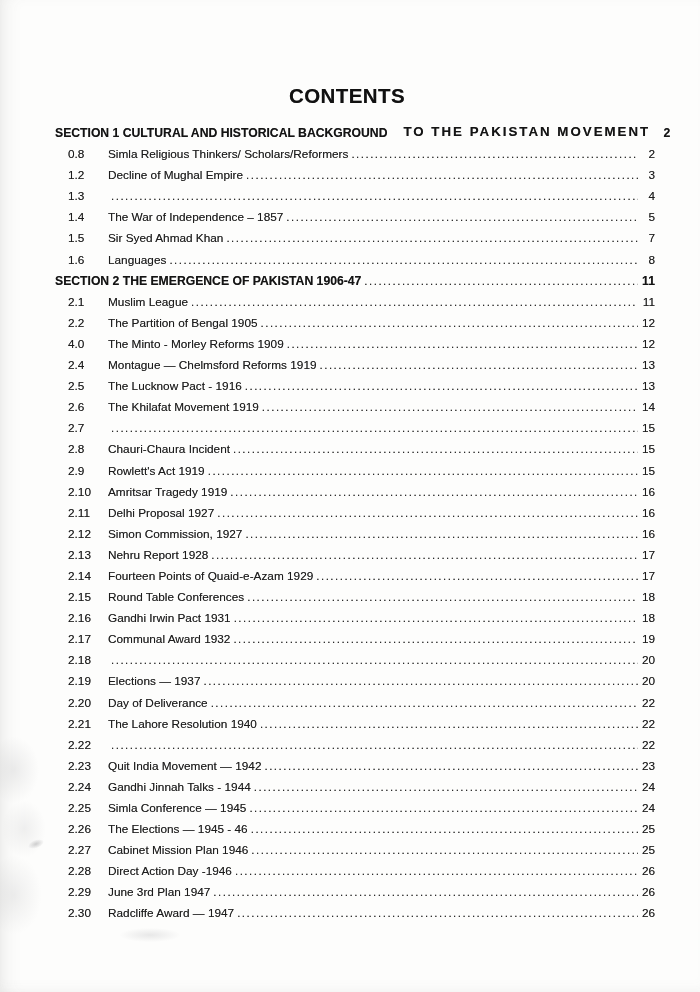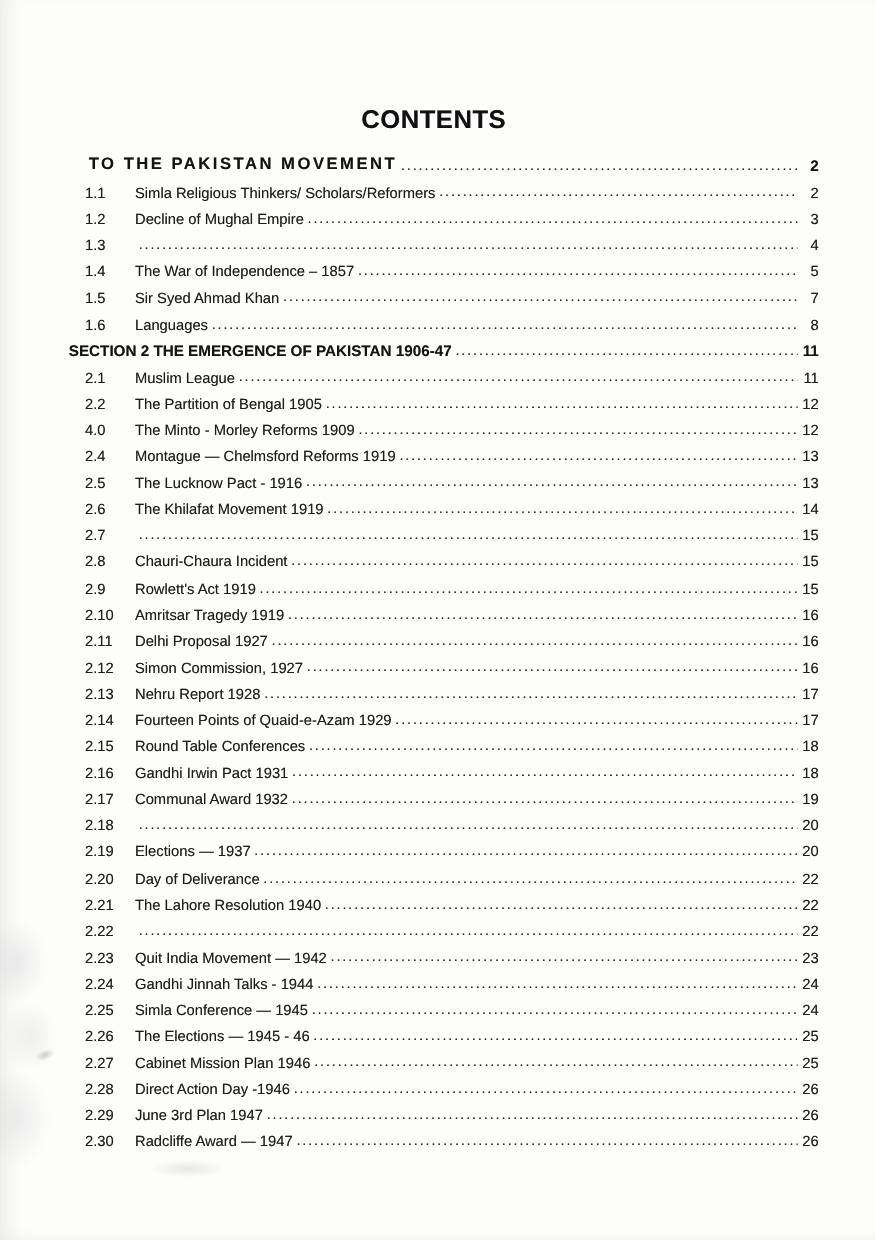--- a/index.html
+++ b/index.html
@@ -107,27 +107,28 @@
     background: radial-gradient(ellipse at center, rgba(120,120,125,0.16), transparent 72%); }
 </style>
 </head>
 <body>
 
 <div class="page">
   <div class="doc-title">CONTENTS</div>
 
   <div class="toc">
   <div class="row section-row">
+    <span class="sec-label">SECTION 1 CULTURAL AND HISTORICAL BACKGROUND</span>
     <span class="sec-label2">TO THE PAKISTAN MOVEMENT</span>
     <span class="leader"></span>
     <span class="pagenum">2</span>
   </div>
 
   <div class="row item-row">
-    <span class="num">1.1</span>
+    <span class="num">0.8</span>
     <span class="entry-title">Simla Religious Thinkers/ Scholars/Reformers</span>
     <span class="leader"></span>
     <span class="pagenum">2</span>
   </div>
 
   <div class="row item-row">
     <span class="num">1.2</span>
     <span class="entry-title">Decline of Mughal Empire</span>
     <span class="leader"></span>
     <span class="pagenum">3</span>

